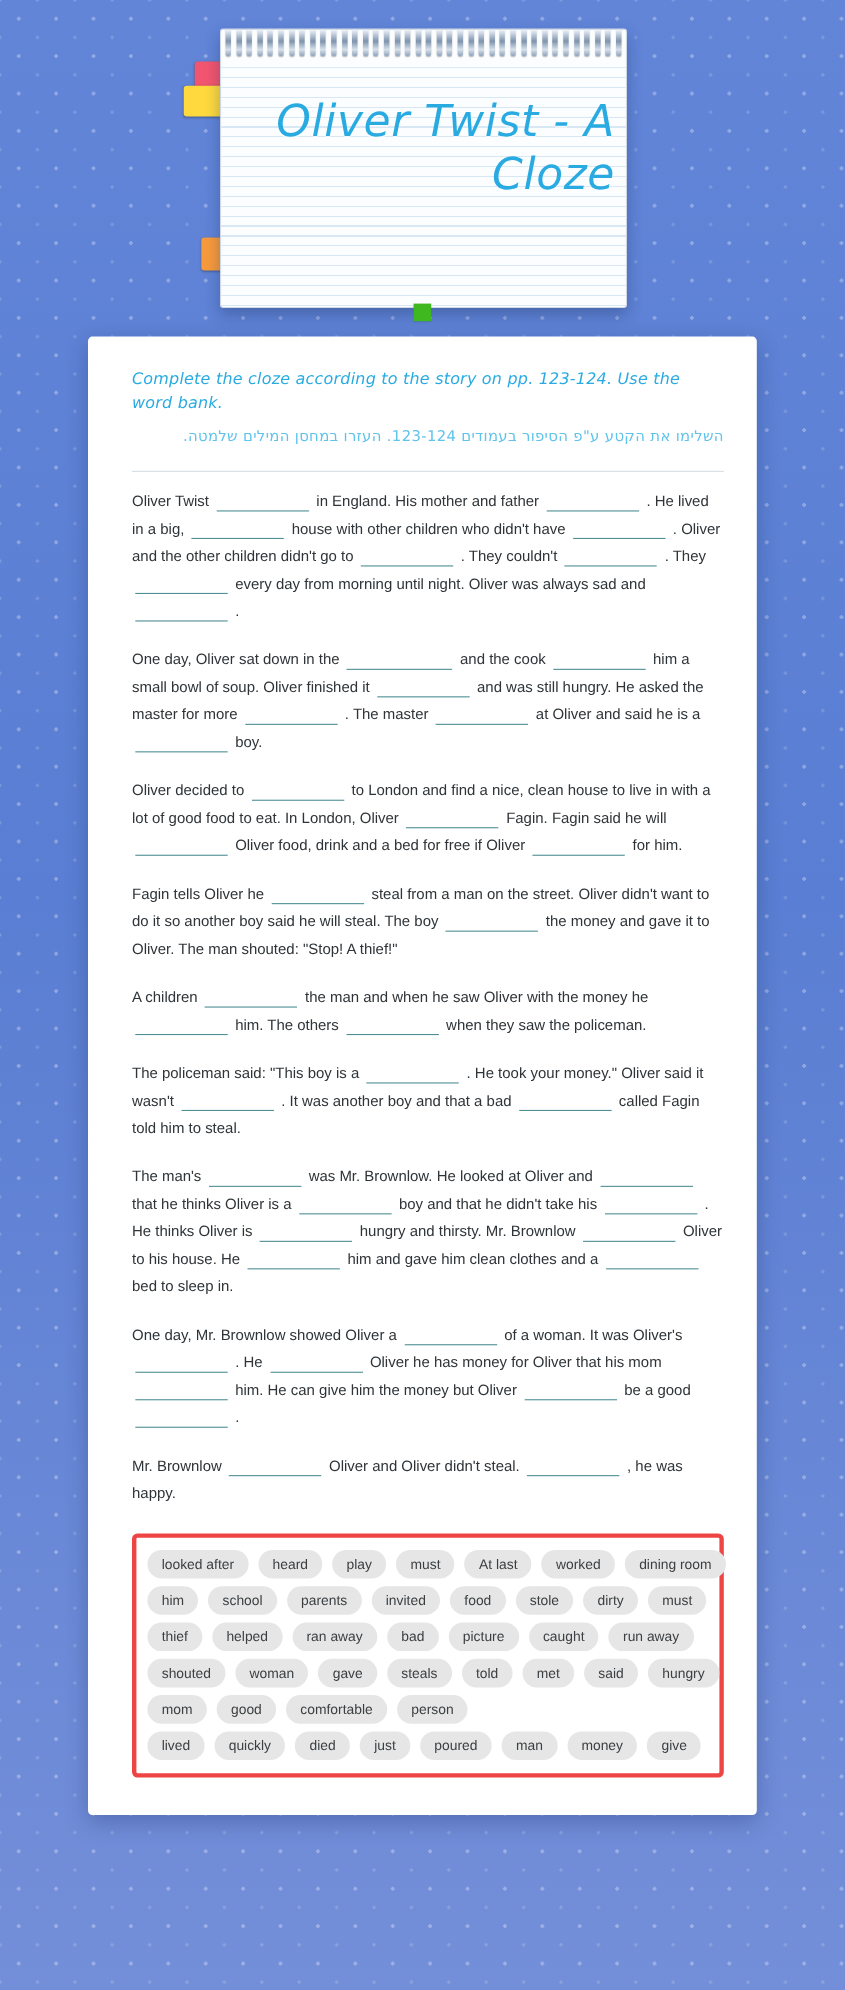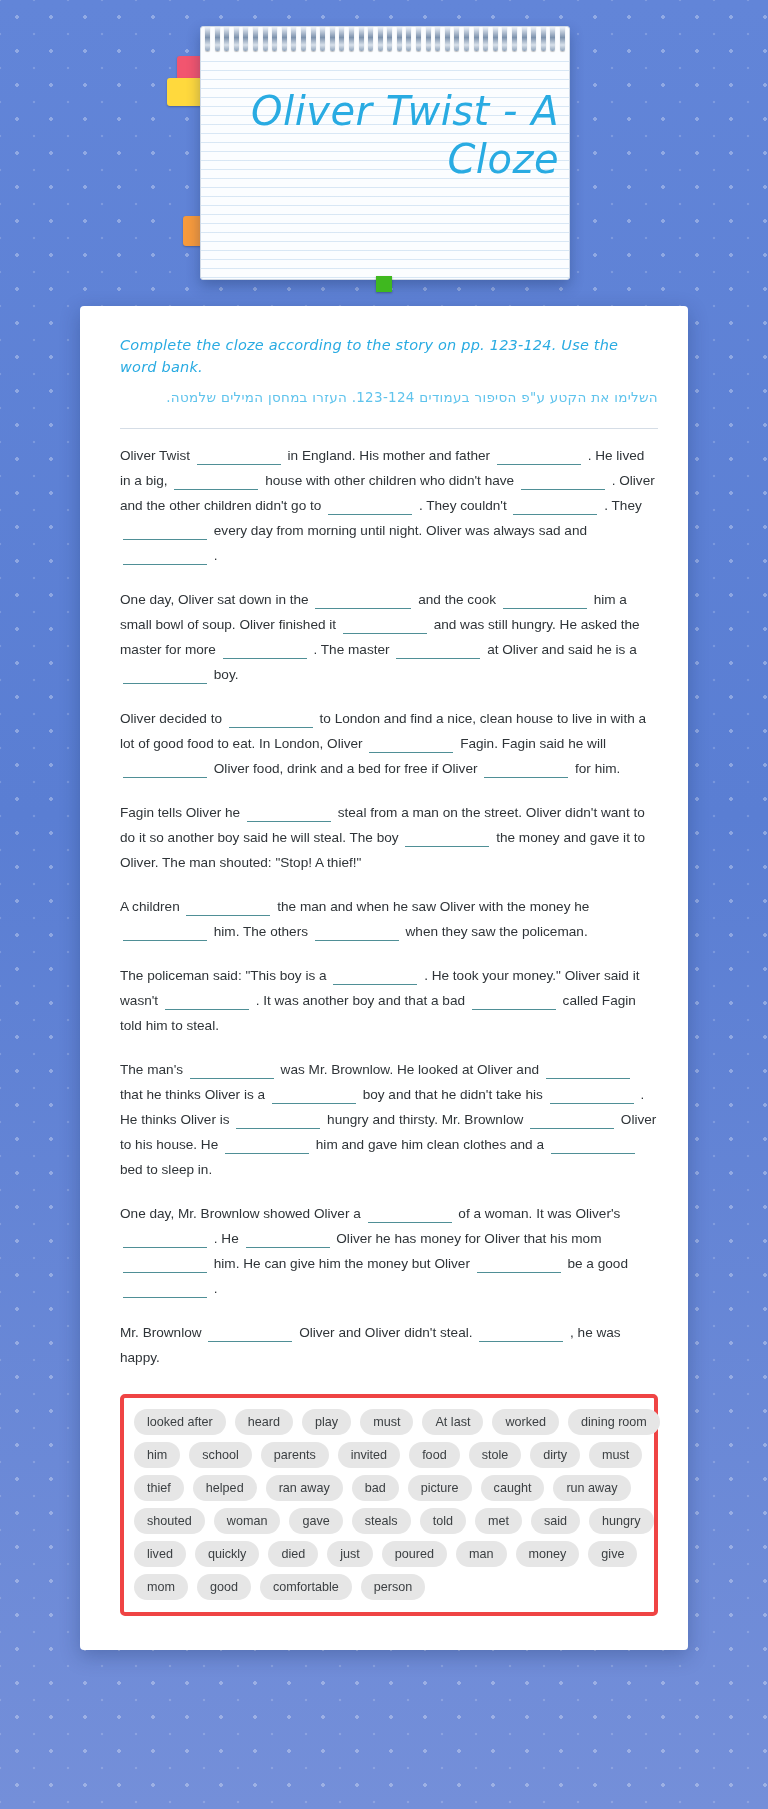--- a/index.html
+++ b/index.html
@@ -298,33 +298,33 @@
           <span class="chip">shouted</span>
           <span class="chip">woman</span>
           <span class="chip">gave</span>
           <span class="chip">steals</span>
           <span class="chip">told</span>
           <span class="chip">met</span>
           <span class="chip">said</span>
           <span class="chip">hungry</span>
         </div>
         <div class="bank-row">
+          <span class="chip">mom</span>
+          <span class="chip">good</span>
+          <span class="chip">comfortable</span>
+          <span class="chip">person</span>
+        </div>
+        <div class="bank-row">
           <span class="chip">lived</span>
           <span class="chip">quickly</span>
           <span class="chip">died</span>
           <span class="chip">just</span>
           <span class="chip">poured</span>
           <span class="chip">man</span>
           <span class="chip">money</span>
           <span class="chip">give</span>
         </div>
-        <div class="bank-row">
-          <span class="chip">mom</span>
-          <span class="chip">good</span>
-          <span class="chip">comfortable</span>
-          <span class="chip">person</span>
-        </div>
       </div>
 
   </div>
 
   <div class="spacer"></div>
 </div>
 
 </body></html>

